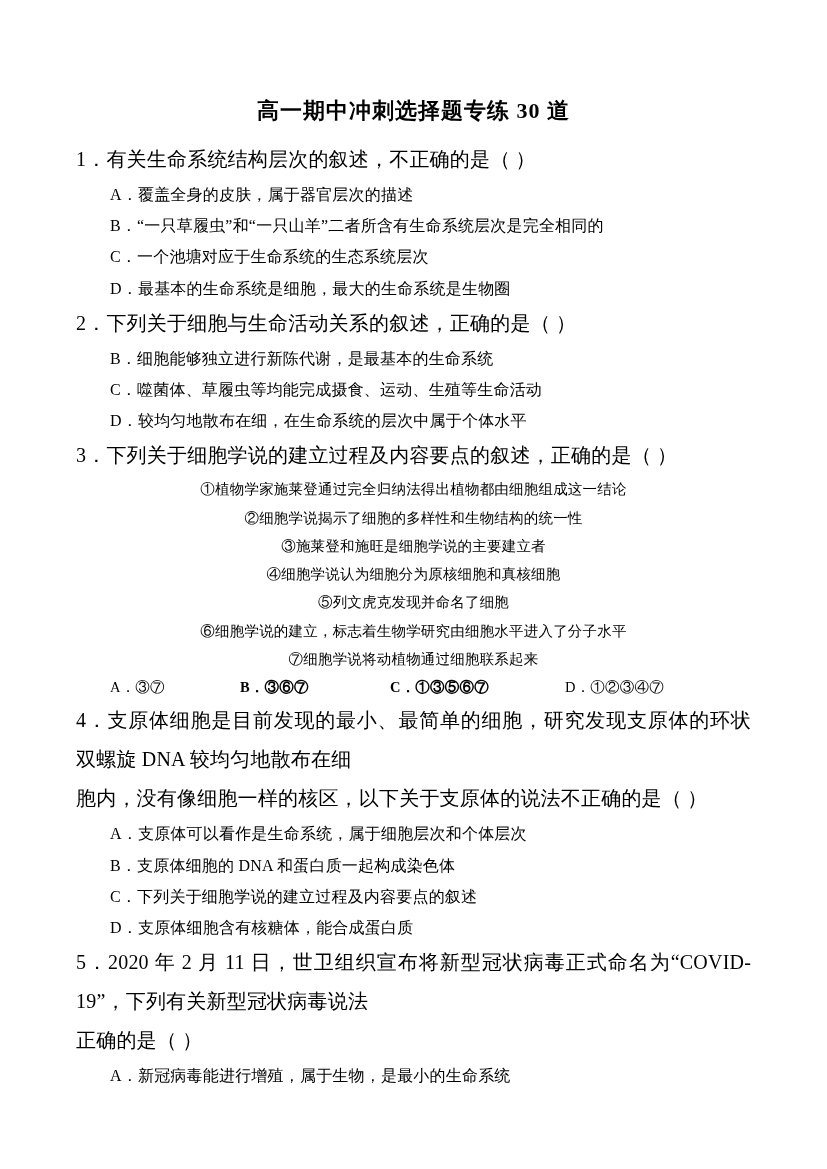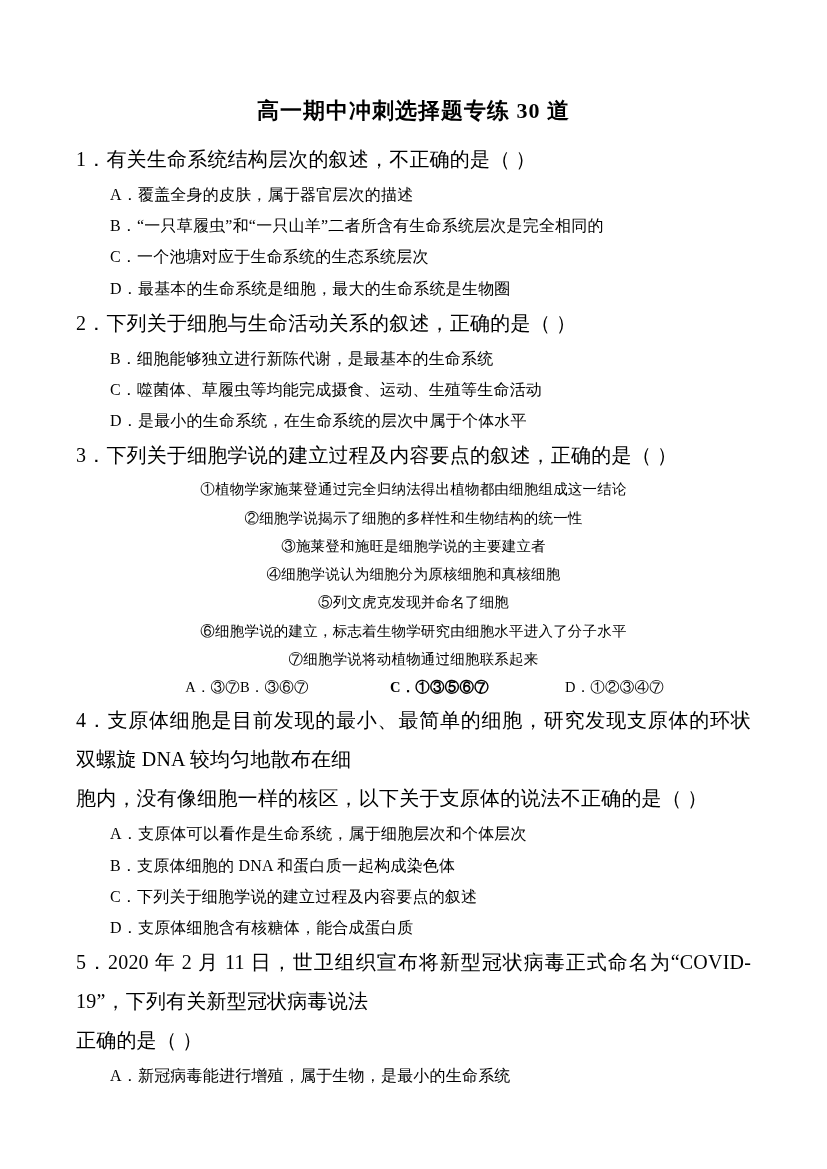--- a/index.html
+++ b/index.html
@@ -54,22 +54,22 @@
     font-size: 14.5px;
     line-height: 1.95;
     margin: 0;
     padding-left: 34px;
     display: flex;
     letter-spacing: 0.2px;
   }
   .opt-row span {
     display: inline-block;
   }
-  .oc-a { width: 130px; text-align: right; }
-  .oc-b { width: 150px; }
+  .oc-a { width: 130px; }
+  .oc-b { width: 150px; font-weight: bold; }
   .oc-c { width: 175px; font-weight: bold; }
   .oc-d { width: 175px; }
   .block { margin-bottom: 0px; }
 </style>
 </head>
 <body>
 
 <div class="page">
 
   <h1 class="doc-title">高一期中冲刺选择题专练 30 道</h1>
@@ -79,21 +79,21 @@
     <p class="opt">A．覆盖全身的皮肤，属于器官层次的描述</p>
     <p class="opt">B．“一只草履虫”和“一只山羊”二者所含有生命系统层次是完全相同的</p>
     <p class="opt">C．一个池塘对应于生命系统的生态系统层次</p>
     <p class="opt">D．最基本的生命系统是细胞，最大的生命系统是生物圈</p>
   </div>
 
   <div class="block">
     <p class="q-stem">2．下列关于细胞与生命活动关系的叙述，正确的是（      ）</p>
     <p class="opt">B．细胞能够独立进行新陈代谢，是最基本的生命系统</p>
     <p class="opt">C．噬菌体、草履虫等均能完成摄食、运动、生殖等生命活动</p>
-    <p class="opt">D．是最小的生命系统，在生命系统的层次中属于个体水平</p>
+    <p class="opt">D．较均匀地散布在细，在生命系统的层次中属于个体水平</p>
   </div>
 
   <div class="block">
     <p class="q-stem">3．下列关于细胞学说的建立过程及内容要点的叙述，正确的是（    ）</p>
     <p class="stmt">①植物学家施莱登通过完全归纳法得出植物都由细胞组成这一结论</p>
     <p class="stmt">②细胞学说揭示了细胞的多样性和生物结构的统一性</p>
     <p class="stmt">③施莱登和施旺是细胞学说的主要建立者</p>
     <p class="stmt">④细胞学说认为细胞分为原核细胞和真核细胞</p>
     <p class="stmt">⑤列文虎克发现并命名了细胞</p>
     <p class="stmt">⑥细胞学说的建立，标志着生物学研究由细胞水平进入了分子水平</p>

